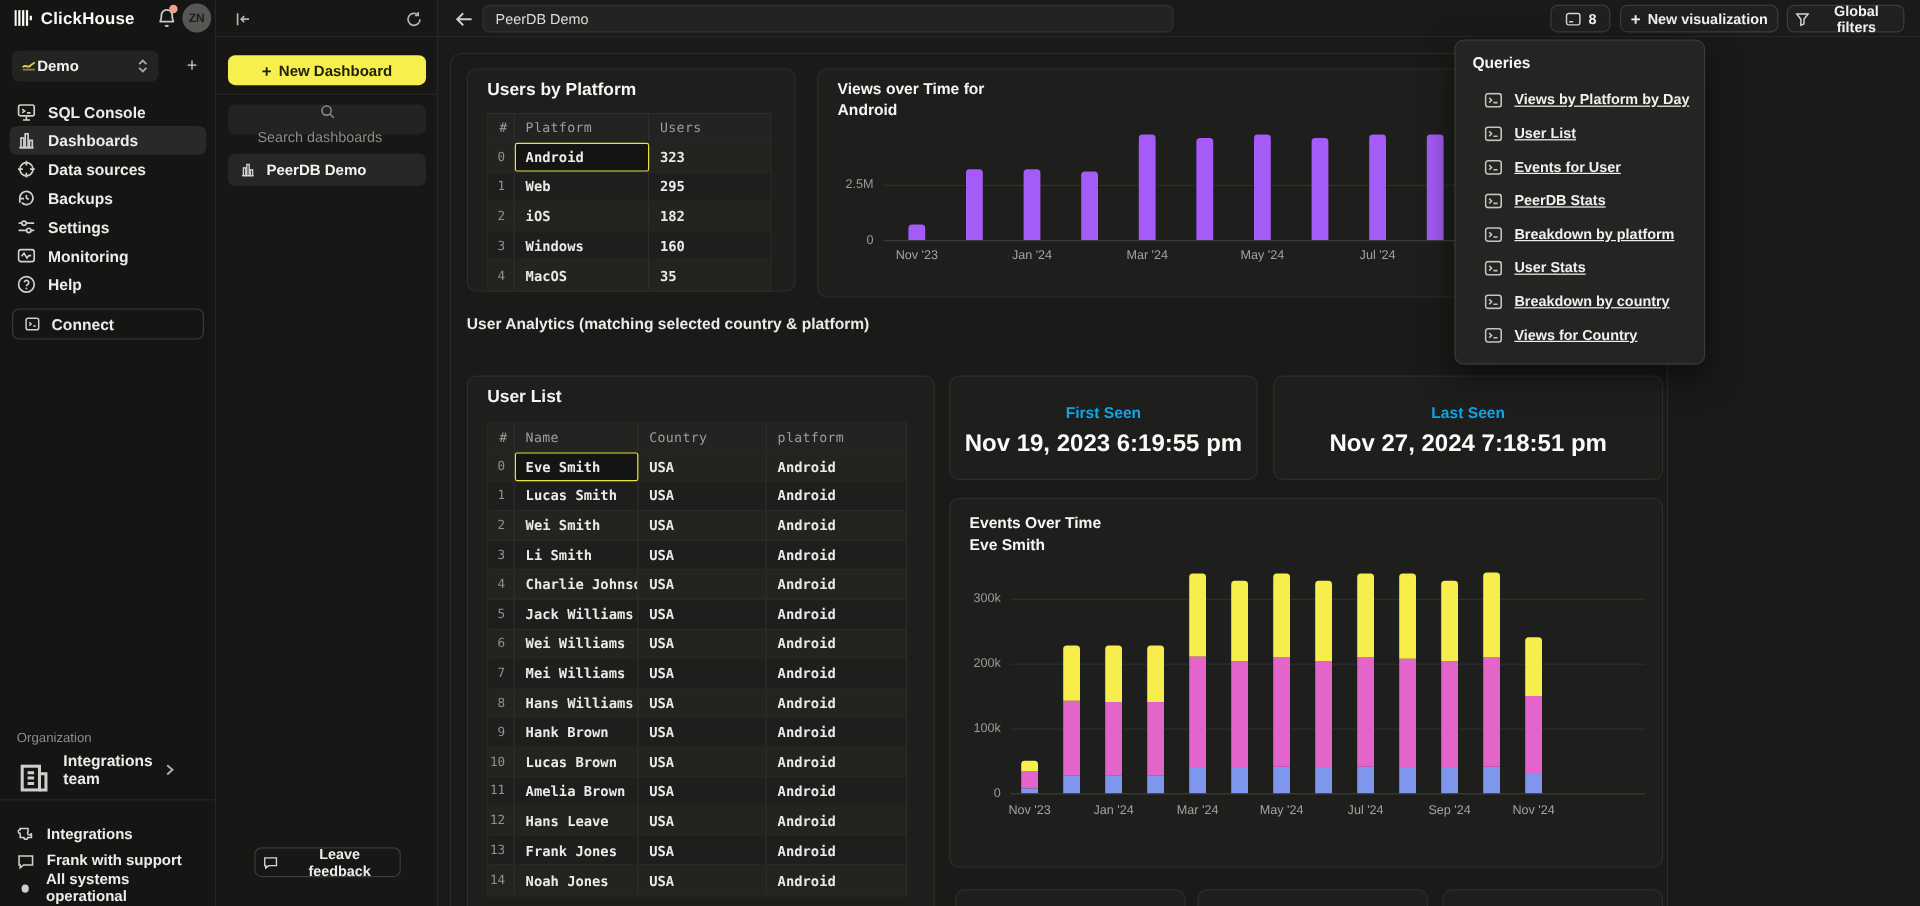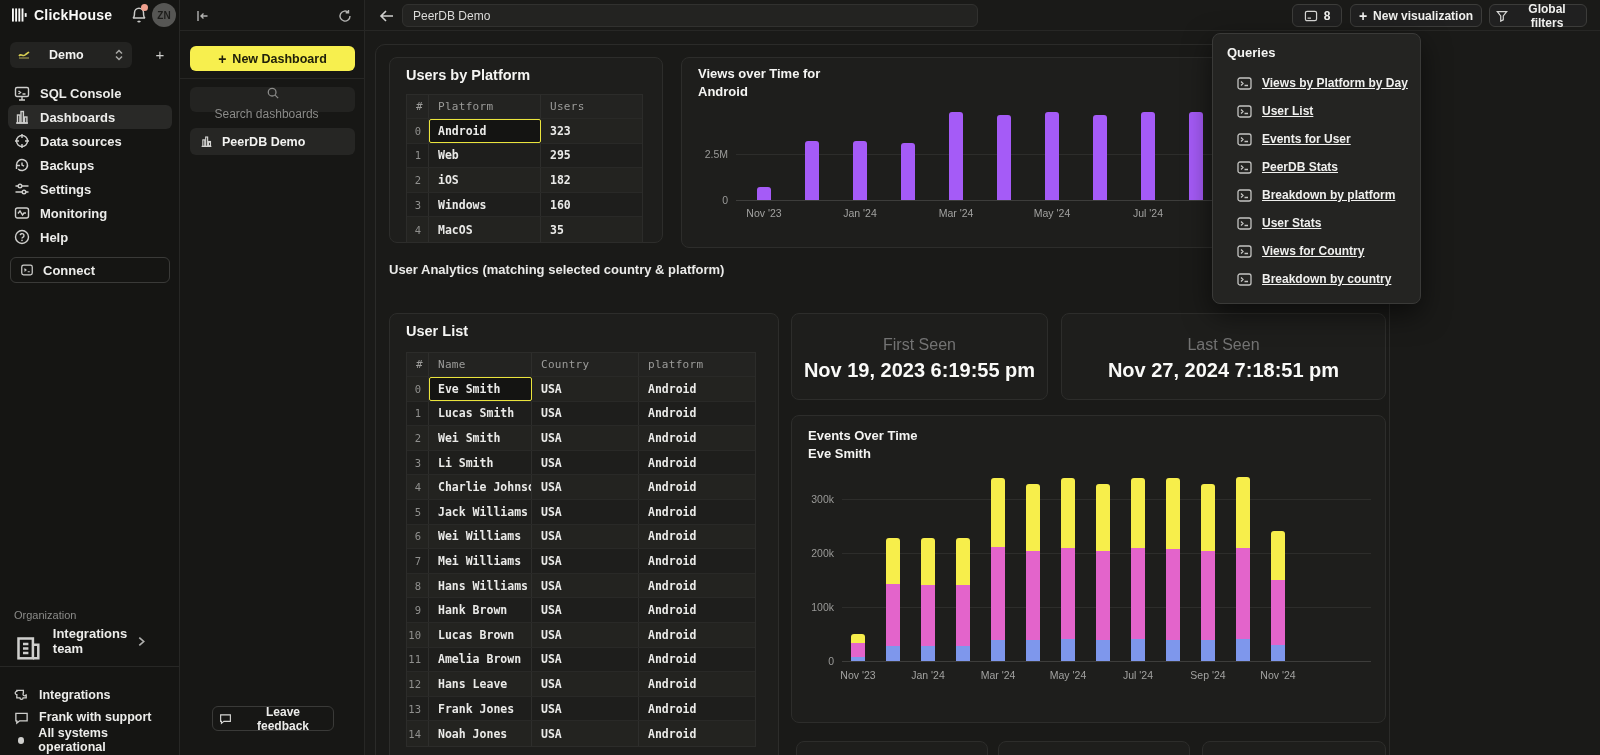--- a/index.html
+++ b/index.html
@@ -11,21 +11,21 @@
 
   
   .sidebar{position:absolute;left:0;top:0;width:180px;height:755px;background:#151513;border-right:1px solid #272725;}
   .logo-row{position:absolute;left:12px;top:7px;display:flex;align-items:center;gap:7px;}
   .brand{font-size:14px;font-weight:700;color:#fafaf8;letter-spacing:.2px;}
   .bell{position:absolute;left:130px;top:6px;width:18px;height:18px;color:#c9c9c7;}
   .bell-dot{position:absolute;left:141px;top:4px;width:7px;height:7px;border-radius:50%;background:#f0a08e;}
   .avatar{position:absolute;left:152px;top:3px;width:24px;height:24px;border-radius:50%;background:#565654;
           display:flex;align-items:center;justify-content:center;font-size:10px;font-weight:700;color:#1d1d1b;}
   .ws-select{position:absolute;left:10px;top:42px;width:122px;height:26px;background:#232321;border-radius:6px;
-             display:flex;align-items:center;gap:19px;padding:0 8px;cursor:pointer;}
+             display:flex;align-items:center;gap:1px;padding:0 8px;cursor:pointer;}
   .ws-name{font-size:12.5px;font-weight:600;color:#f2f2f0;flex:1;}
   .ws-add{position:absolute;left:148px;top:44px;width:24px;height:22px;background:none;border:0;color:#cfcfcd;
           font-size:15px;line-height:22px;text-align:center;cursor:pointer;padding:0;}
   .nav{position:absolute;left:8px;top:81px;width:164px;}
   .nav-item{display:flex;align-items:center;gap:10px;height:24px;padding:0 6px;border-radius:6px;cursor:pointer;color:#ececea;}
   .nav-item .ic{width:16px;height:16px;color:#cfcfcd;flex:0 0 16px;}
   .nav-item span{font-size:13px;font-weight:600;}
   .nav-item.active{background:#292927;}
   .connect-btn{position:absolute;left:10px;top:257px;width:160px;height:26px;border:1px solid #3a3a38;border-radius:6px;
                background:none;color:#ececea;display:flex;align-items:center;gap:9px;padding:0 9px;cursor:pointer;}
@@ -89,21 +89,21 @@
   .gline{position:absolute;height:1px;background:#2d2d2b;}
   .gline.axis{background:#3d3d3b;}
   .ytick{position:absolute;width:40px;text-align:right;font-size:10.5px;color:#9a9a98;}
   .xtick{position:absolute;width:64px;text-align:center;font-size:10.5px;color:#a2a2a0;}
   .vbar{position:absolute;border-radius:3px 3px 0 0;}
   .seg{position:absolute;}
   .legend{position:absolute;left:0;top:273px;width:100%;display:flex;justify-content:center;gap:24px;}
   .legend .li{display:flex;align-items:center;gap:6px;font-size:11px;font-weight:700;color:#f0f0ee;}
   .legend .dot{width:10px;height:10px;border-radius:50%;}
 
-  .stat-label{position:absolute;left:0;top:22px;width:100%;text-align:center;font-size:16px;font-weight:400;color:#737373;}
+  .stat-label{position:absolute;left:0;top:22px;width:100%;text-align:center;font-size:13px;font-weight:700;color:#0ea5e9;}
   .stat-value{position:absolute;left:0;top:45px;width:100%;text-align:center;font-size:20px;font-weight:700;color:#fafaf8;}
   .note-text{position:absolute;left:389px;top:262px;font-size:13px;font-weight:600;color:#eaeae8;}
 
   
   .qmenu{position:absolute;left:1212px;top:33px;width:209px;height:271px;background:#242422;border:1px solid #3a3a38;
          border-radius:8px;box-shadow:0 10px 28px rgba(0,0,0,.55);z-index:50;padding:11px 0 0 14px;}
   .qmenu-title{font-size:13px;font-weight:700;color:#f5f5f3;margin-bottom:9px;}
   .qitem{display:flex;align-items:center;gap:10px;height:28px;cursor:pointer;padding-left:10px;}
   .qitem .ic{width:15px;height:13px;color:#c4c4c2;flex:0 0 15px;}
   .qitem span{font-size:12px;font-weight:600;color:#f0f0ee;text-decoration:underline;}
@@ -651,26 +651,26 @@
         </span>
         <span>User Stats</span>
       </div>
     <div class="qitem">
         <span class="ic">
           <svg viewBox="0 0 15 13" fill="none" stroke="currentColor" stroke-width="1.3">
             <rect x="1" y="1" width="13" height="11" rx="2"></rect>
             <path d="M4 4.5 6 6.5 4 8.5M7.5 8.5h3.5"></path>
           </svg>
         </span>
+        <span>Breakdown by country</span>
+      </div>
+    <div class="qitem">
+        <span class="ic">
+          <svg viewBox="0 0 15 13" fill="none" stroke="currentColor" stroke-width="1.3">
+            <rect x="1" y="1" width="13" height="11" rx="2"></rect>
+            <path d="M4 4.5 6 6.5 4 8.5M7.5 8.5h3.5"></path>
+          </svg>
+        </span>
         <span>Views for Country</span>
       </div>
-    <div class="qitem">
-        <span class="ic">
-          <svg viewBox="0 0 15 13" fill="none" stroke="currentColor" stroke-width="1.3">
-            <rect x="1" y="1" width="13" height="11" rx="2"></rect>
-            <path d="M4 4.5 6 6.5 4 8.5M7.5 8.5h3.5"></path>
-          </svg>
-        </span>
-        <span>Breakdown by country</span>
-      </div>
   </div>
 
 </div>
 
 </body></html>

